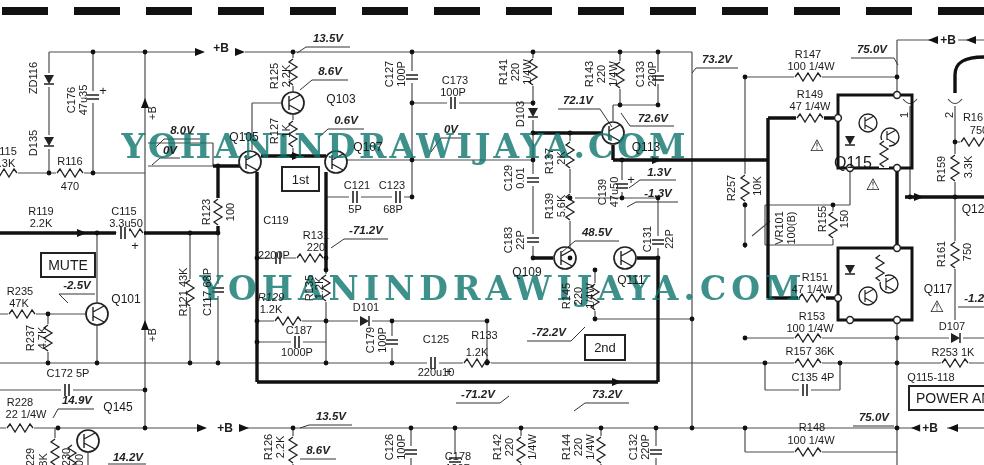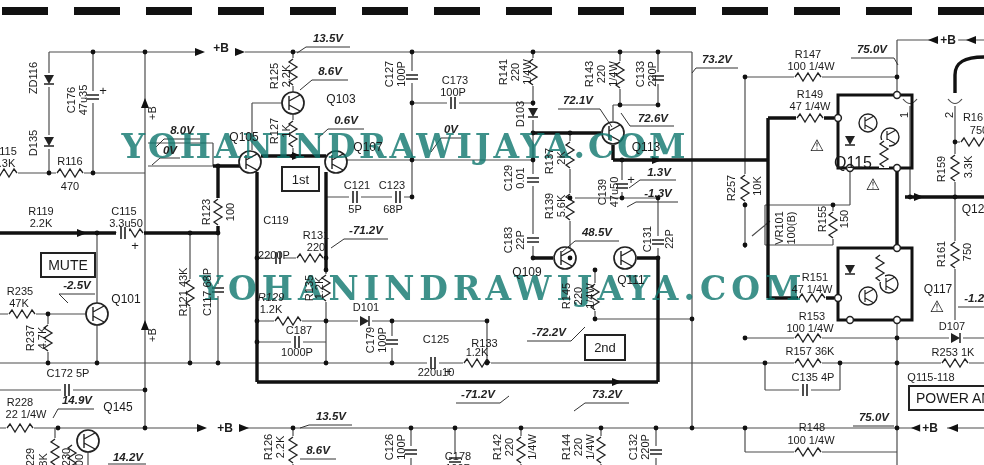--- a/index.html
+++ b/index.html
@@ -432,21 +432,21 @@
       <span class="lbl" style="left: 271px; top: 309px;">1.2K</span>
       <span class="lbl v" style="left: 309px; top: 288px;">R135</span>
       <span class="lbl v" style="left: 319px; top: 288px;">1.2K</span>
       <span class="lbl" style="left: 366px; top: 307px;">D101</span>
       <span class="lbl" style="left: 299px; top: 330px;">C187</span>
       <span class="lbl" style="left: 297px; top: 352px;">1000P</span>
       <span class="lbl v" style="left: 370px; top: 340px;">C179</span>
       <span class="lbl v" style="left: 382px; top: 340px;">100P</span>
       <span class="lbl" style="left: 436px; top: 339px;">C125</span>
       <span class="lbl" style="left: 436px; top: 372px;">220u10</span>
-      <span class="lbl" style="left: 479px; top: 343px; padding-left: 11px;">R133</span>
+      <span class="lbl" style="left: 479px; top: 335px; padding-left: 11px;">R133</span>
       <span class="lbl" style="left: 477px; top: 352px;">1.2K</span>
       <span class="lbl" style="left: 448px; top: 371px; font-size: 13px;">+</span>
       <span class="lbl i" style="left: 478px; top: 395px;">-71.2V</span>
       <span class="lbl i" style="left: 607px; top: 395px;">73.2V</span>
       <span class="lbl i" style="left: 331px; top: 417px;">13.5V</span>
       <span class="lbl v" style="left: 268px; top: 447px;">R126</span>
       <span class="lbl v" style="left: 280px; top: 447px;">2.2K</span>
       <span class="lbl i" style="left: 318px; top: 451px;">8.6V</span>
       <span class="lbl v" style="left: 389px; top: 447px;">C126</span>
       <span class="lbl v" style="left: 401px; top: 447px;">100P</span>

